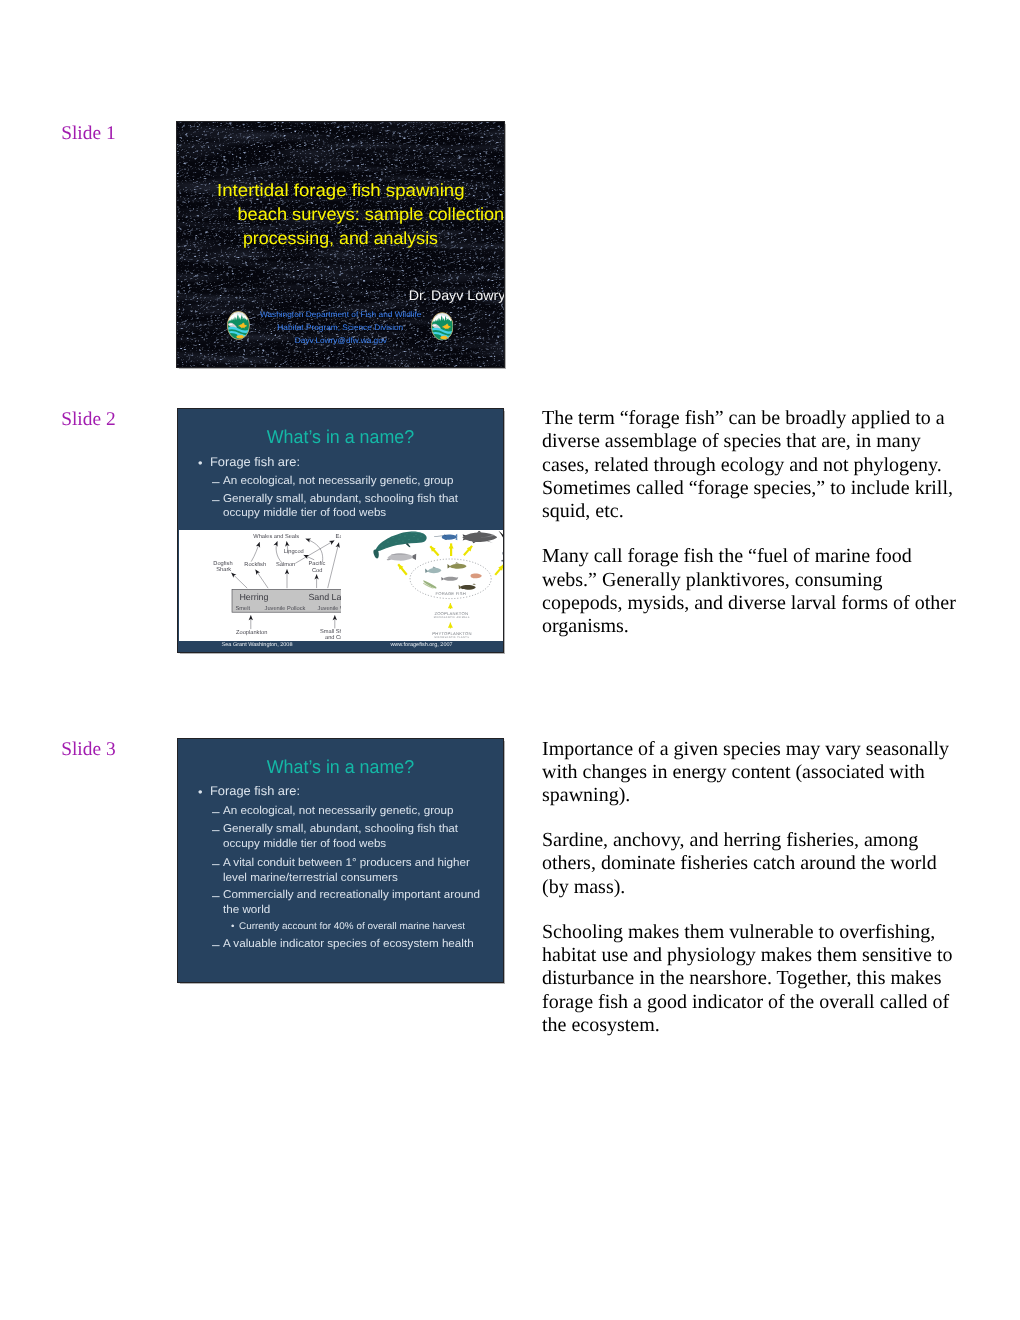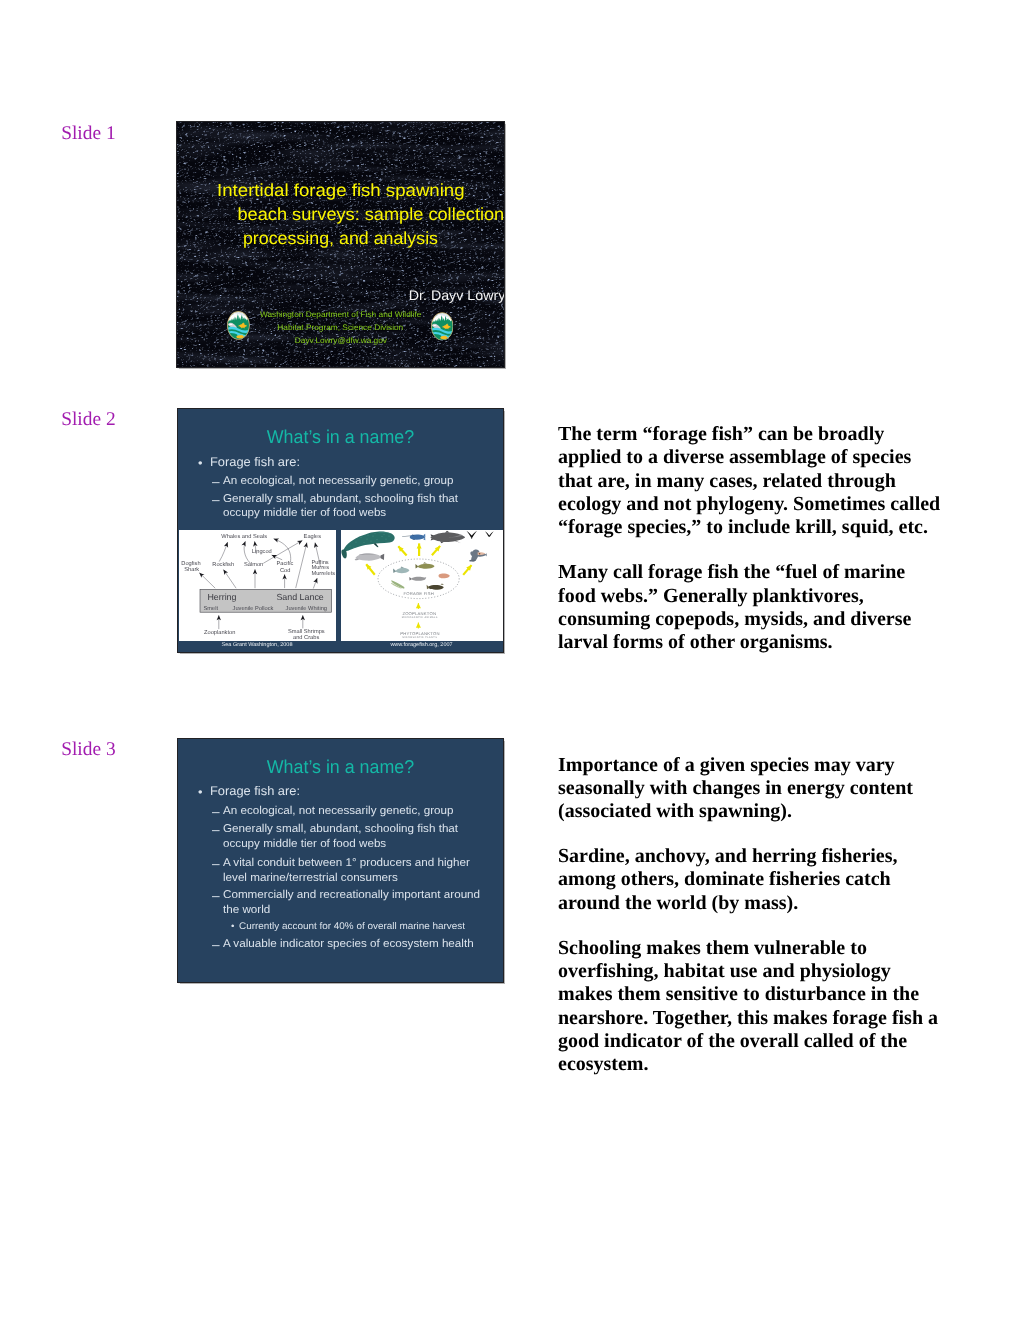--- a/index.html
+++ b/index.html
@@ -7,51 +7,51 @@
        overflow:hidden;position:relative;-webkit-font-smoothing:antialiased;text-rendering:geometricPrecision;}
   .page{position:absolute;left:0;top:0;width:1020px;height:1320px;background:#fff;will-change:transform;}
 
   .slide-label{position:absolute;font-family:"Liberation Serif",serif;font-size:19.4px;color:#a21caf;line-height:19.4px;}
 
   .slide{position:absolute;box-sizing:border-box;overflow:hidden;
          border:1px solid #222225;box-shadow:1.4px 1.4px 0.8px rgba(0,0,0,0.30);}
 
   .notes{position:absolute;font-family:"Liberation Serif",serif;font-size:20px;
          line-height:23.3px;color:#000;text-align:left;}
-  .notes p{margin:16px;font-weight:bold;}
+  .notes p{margin:0;}
   .notes p.gap{margin-top:21.7px;}
 
   
   #slide1{background:#060608;}
   #slide1 .bg{position:absolute;inset:0;}
   .s1-title{position:absolute;left:0;right:0;top:0;height:100%;color:#fbf600;font-weight:400;}
   .s1tl{position:absolute;left:0;right:0;text-align:center;font-size:17.45px;line-height:17.45px;}
   .s1tl .cal{transform-origin:50% 0;}
   .s1-author{position:absolute;left:0;right:0;top:166.6px;text-align:right;
              font-size:13.88px;line-height:13.88px;color:#f4f4f4;}
   .s1-author .cal{transform-origin:50% 0;}
-  .s1-sub{position:absolute;left:0;right:0;top:188.5px;height:44px;color:#84cc16;}
+  .s1-sub{position:absolute;left:0;right:0;top:188.5px;height:44px;color:#3b82f6;}
   .s1sl{position:absolute;left:0;right:0;text-align:center;font-size:8.08px;line-height:8.08px;}
   .s1sl .cal{transform-origin:50% 0;}
   .wdfw{position:absolute;}
 
   
   .blueslide{background:#27425f;}
   .cal{font-family:"Liberation Sans",sans-serif;display:inline-block;
        transform:scaleX(1.027);transform-origin:0 0;white-space:pre;}
   .bs-title{position:absolute;left:0;right:0;text-align:center;
             color:#14b8a6;font-weight:400;font-size:18.5px;line-height:1;}
   .bs-title .cal{transform-origin:50% 0;transform:scaleX(0.9637);}
   .bs-body{position:absolute;color:#dbe3ec;}
   .bline{position:absolute;white-space:nowrap;}
   .bline .mk{position:absolute;display:inline-block;}
 
   .caption{position:absolute;color:#e6ebf0;font-size:5.52px;text-align:center;line-height:5.52px;font-family:"Liberation Sans",sans-serif;}
 
-  .imgbox{position:absolute;background:#ffffff;overflow:hidden;}
+  .imgbox{position:absolute;background:#ffffff;overflow:hidden;padding-left:32px;}
   .imgbox svg{display:block;shape-rendering:geometricPrecision;}
   svg text{-webkit-font-smoothing:antialiased;paint-order:stroke;}
   .imgbox{will-change:transform;}
 </style>
 </head>
 <body>
 
 <div class="page">
 
   <div class="slide-label" style="left:61.2px;top:123.5px;">Slide 1</div>

